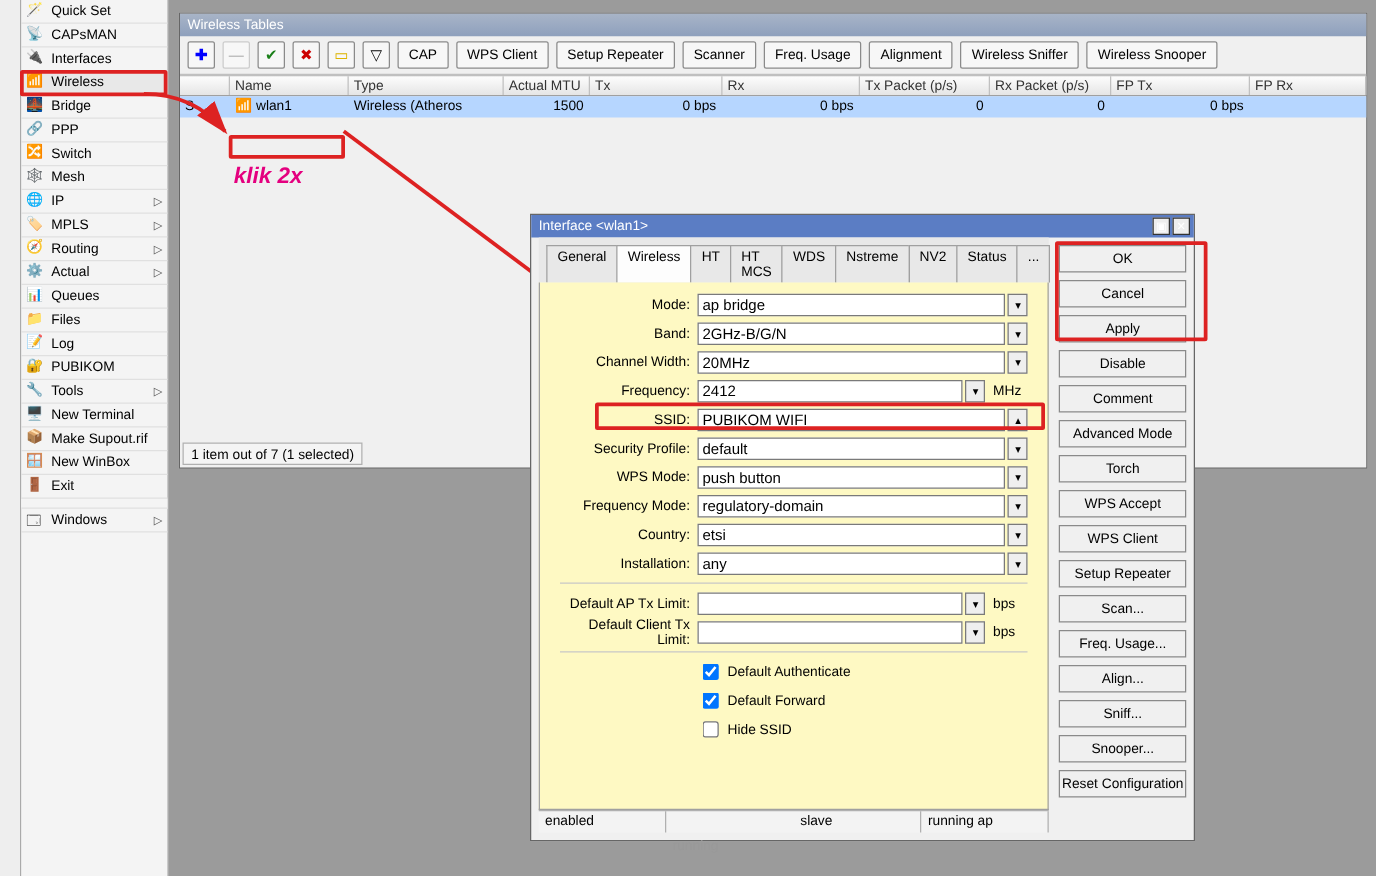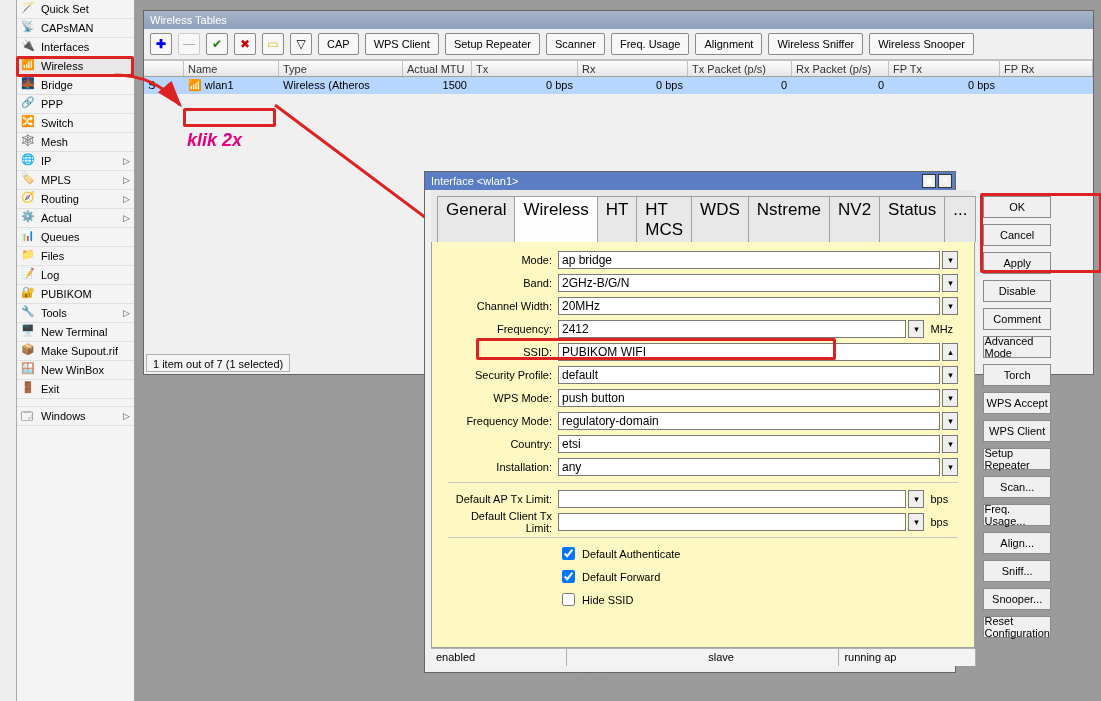--- a/index.html
+++ b/index.html
@@ -118,21 +118,21 @@
   .iface-left {
     flex: 1; padding: 0 6px 6px 6px; display:flex; flex-direction:column;
   }
   .iface-right {
     width: 126px; padding: 6px 6px 6px 2px;
     display: flex; flex-direction: column; gap: 6px;
   }
   .iface-tab {
     padding: 3px 8px 2px 8px; border: 1px solid #a0a0a0;
     border-bottom: none; margin-right: -1px;
-    background: #e8e8e8; cursor: default; font-size: 17px;
+    background: #e8e8e8; cursor: default; font-size: 11px;
   }
   .iface-tab.active { background: #fdfdfd; }
   .iface-form {
     border: 1px solid #a0a0a0; border-top:none;
     background: #fef9c3; padding: 6px 16px; flex:1; overflow:hidden;
   }
   .frow {
     display: flex; align-items: center; height: 23px; gap: 2px;
   }
   .flabel { width: 108px; text-align: right; padding-right: 4px; font-size: 11px;}

